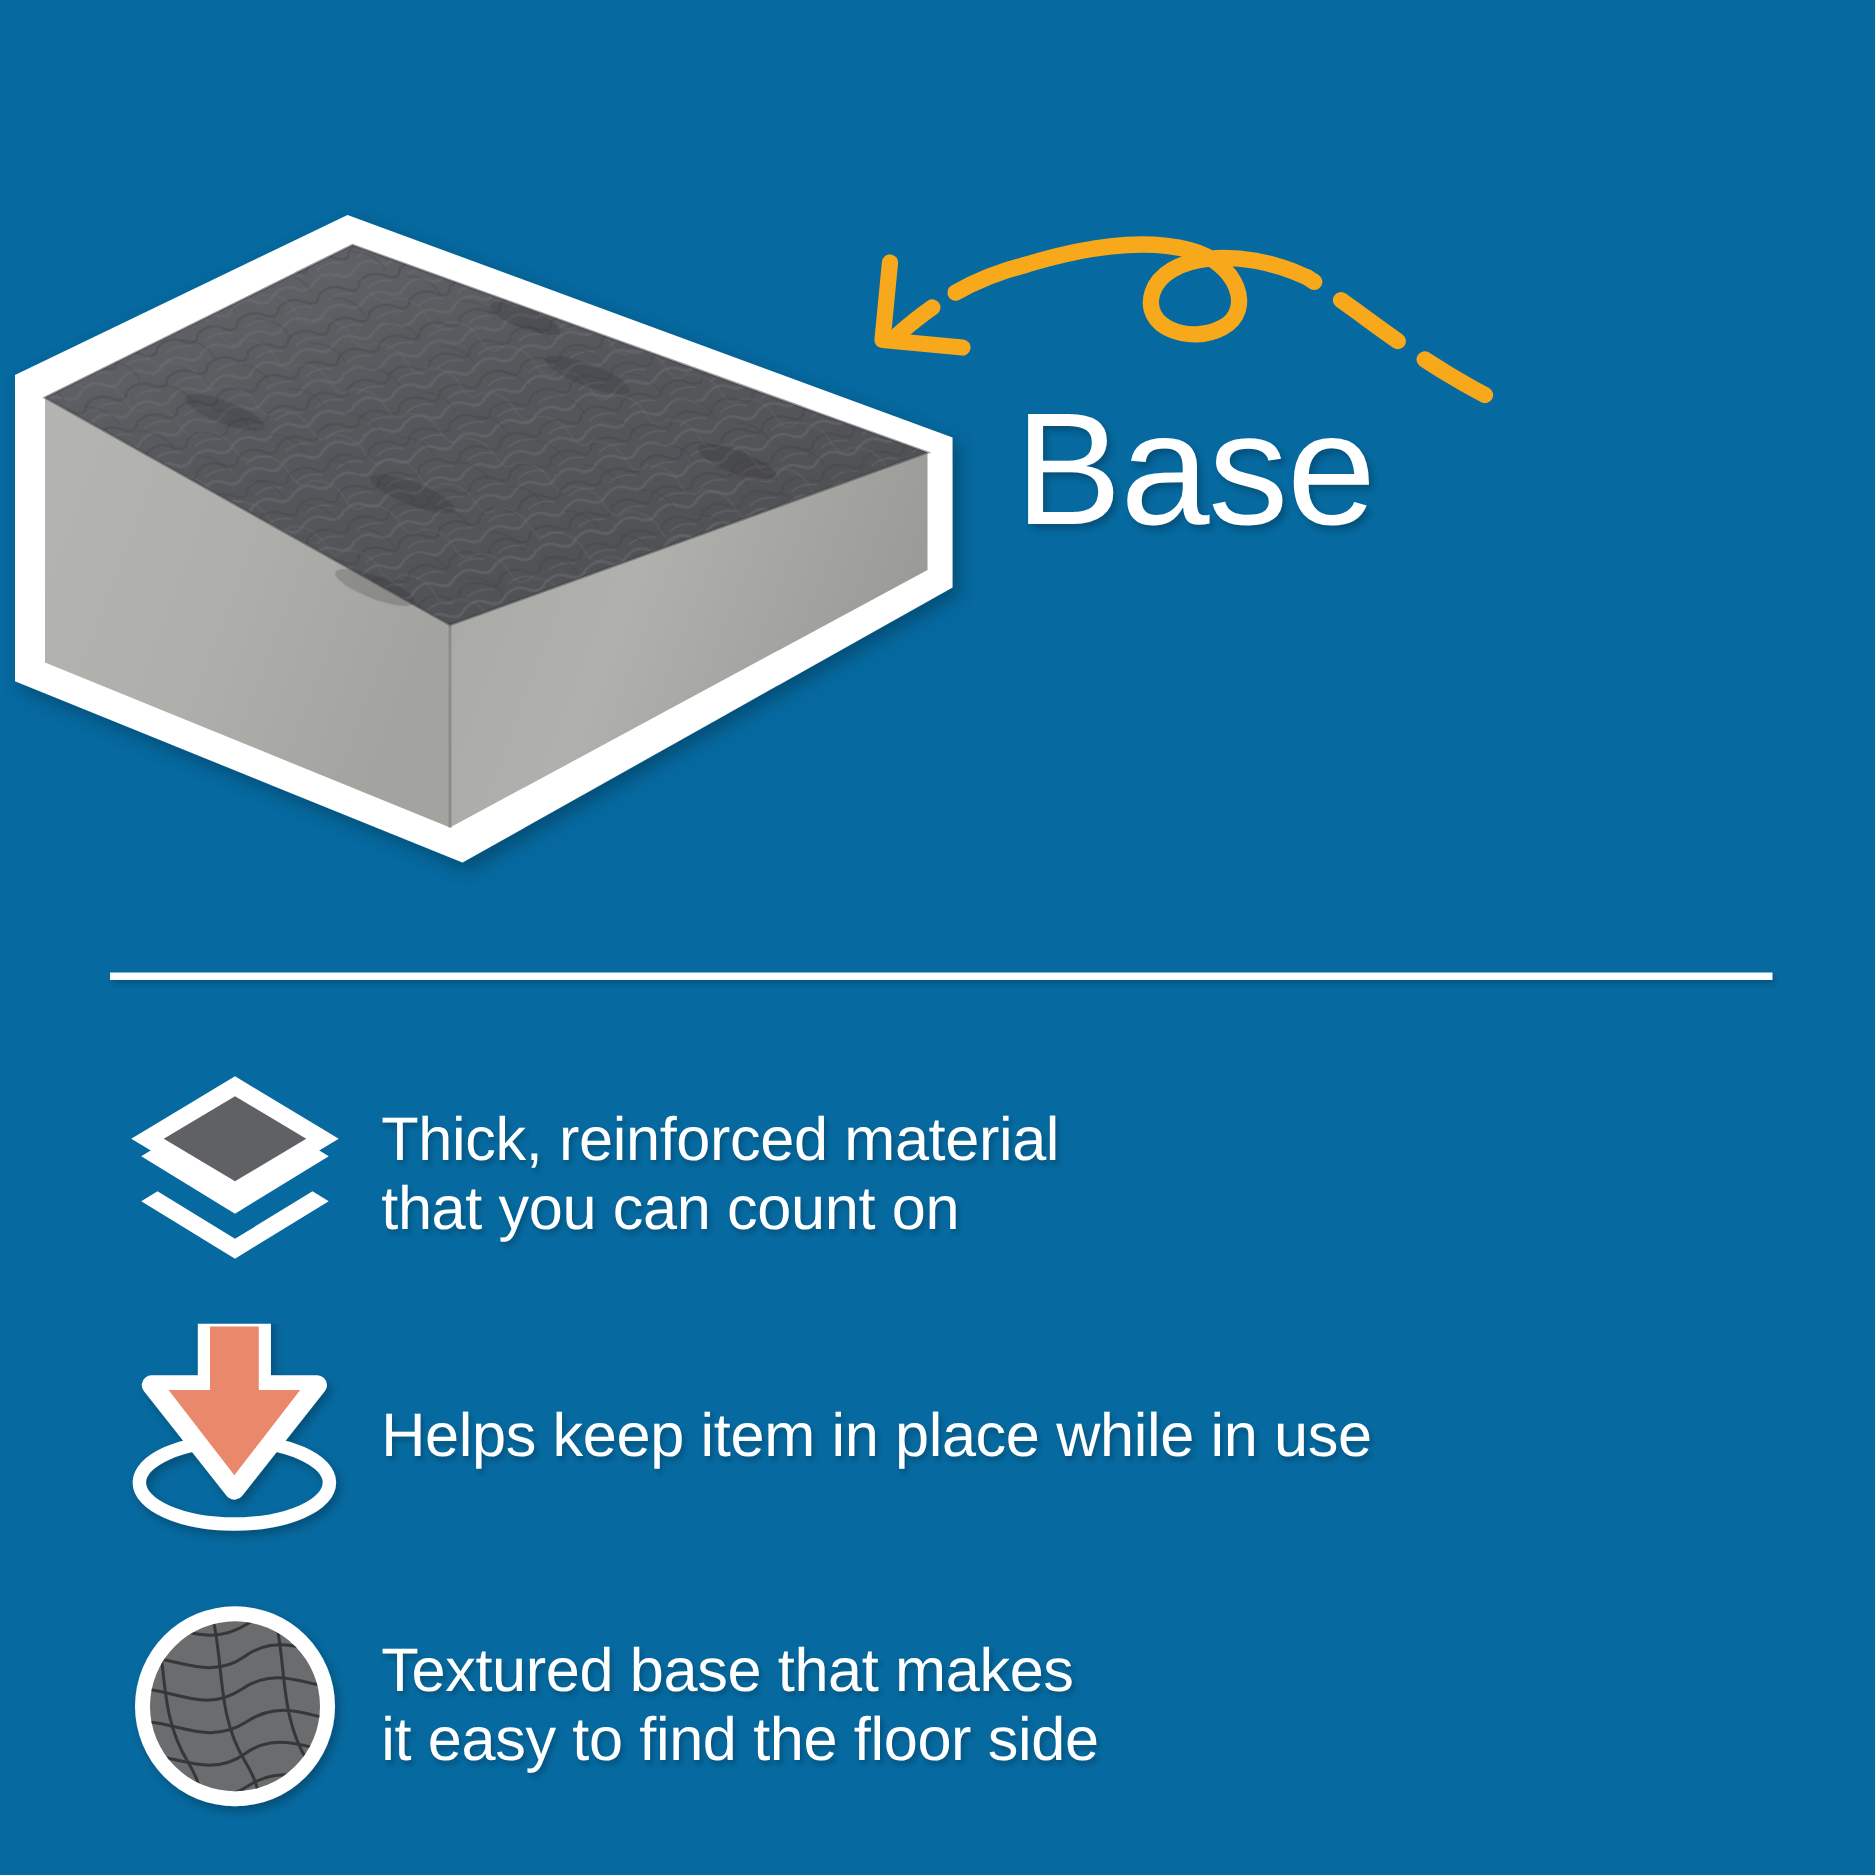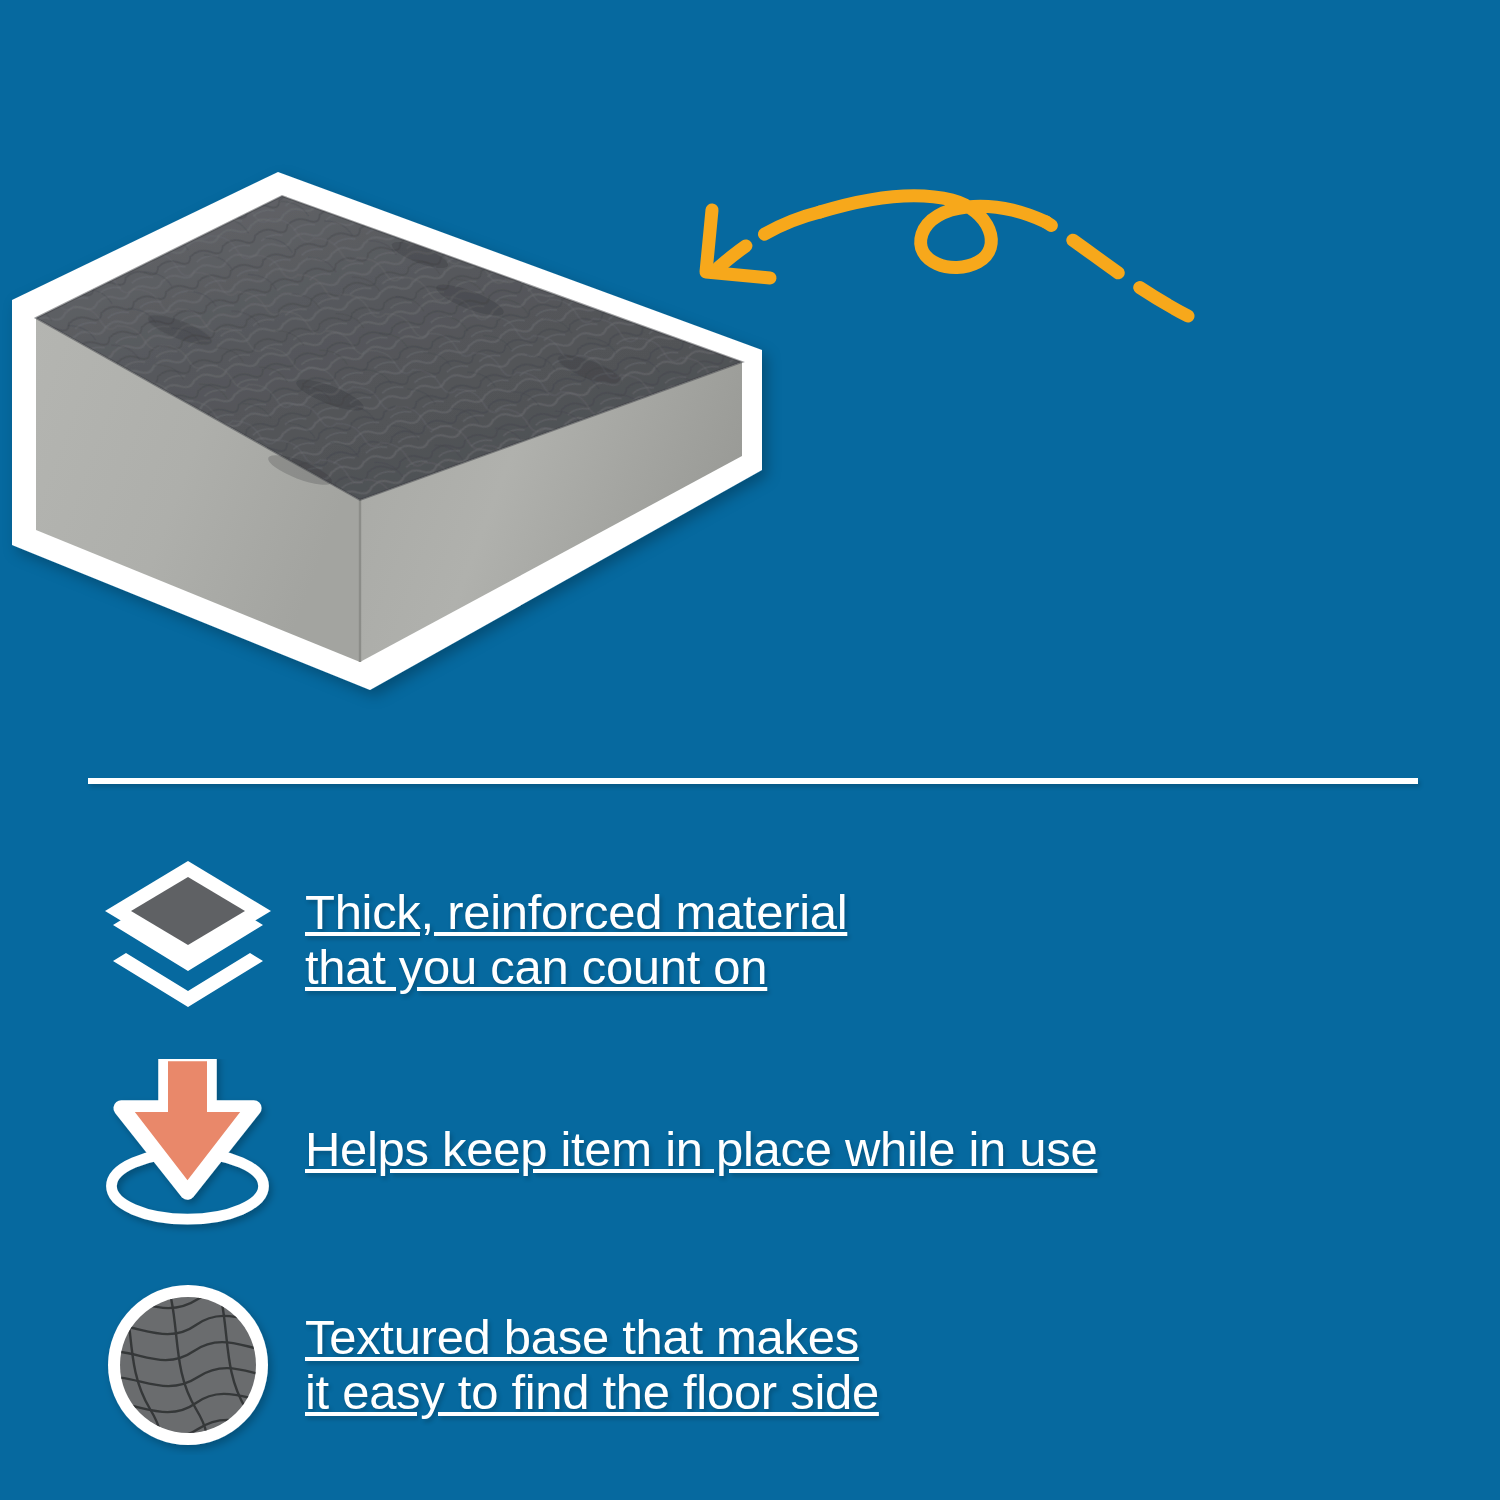--- a/index.html
+++ b/index.html
@@ -83,21 +83,21 @@
   }
   .feature-text {
     color: #ffffff;
     font-size: 49px;
     font-weight: 400;
     line-height: 1.12;
     letter-spacing: -0.3px;
     text-shadow: 2px 3px 4px rgba(0,0,0,0.22);
     padding-left: 20px;
   }
-  .feature-text span { display: block; text-decoration: underline; }
+  .feature-text span { display: block; }
 
   
   #feature-row-0 { height: 200px; }
   #feature-row-1 { height: 210px; margin-top: 16px; }
   #feature-row-2 { height: 190px; margin-top: 14px; }
 </style>
 </head>
 <body>
 
 <div id="page">
@@ -169,20 +169,21 @@
 
       <path d="M 386 122 C 330 96 272 104 262 134 C 253 162 292 176 318 162 C 344 148 330 110 292 100 C 252 90 206 98 160 112"></path>
 
       <path d="M 160 112 C 120 122 90 140 58 168" stroke-dasharray="60 22"></path>
 
       <path d="M 52 110 L 46 172 L 110 178" stroke-linejoin="round"></path>
     </g>
   </svg>
 
   <div id="hero-headline">
+    <span class="headline-line2">Base</span>
   </div>
 
   <div id="divider"></div>
 
   <div id="features">
 
     <div class="feature-row" id="feature-row-0">
       <div class="feature-icon">
         <svg width="190" height="170" viewBox="0 0 190 170">
           <g filter="url(#none)">

